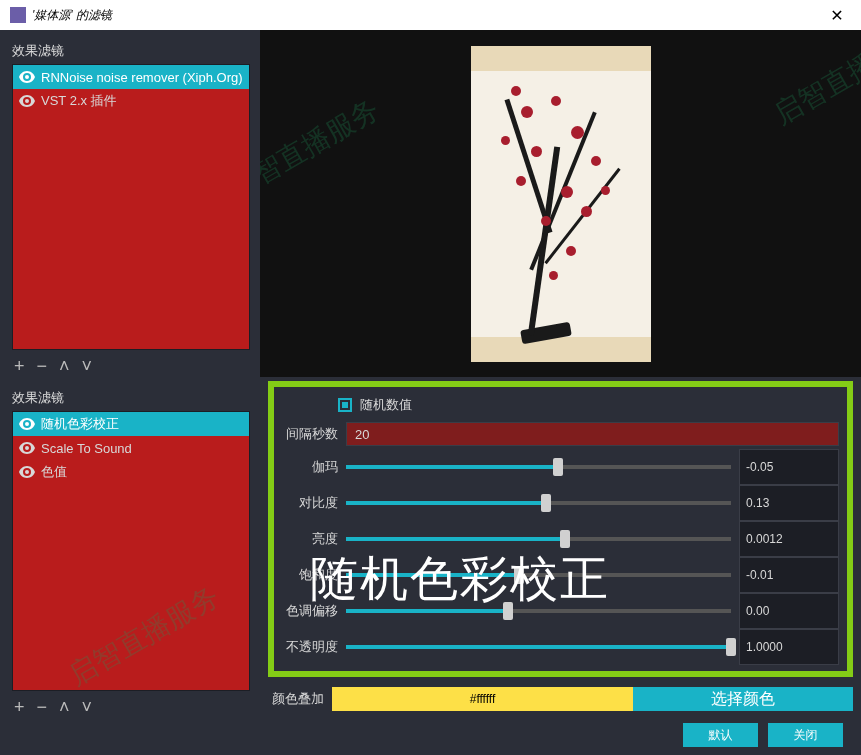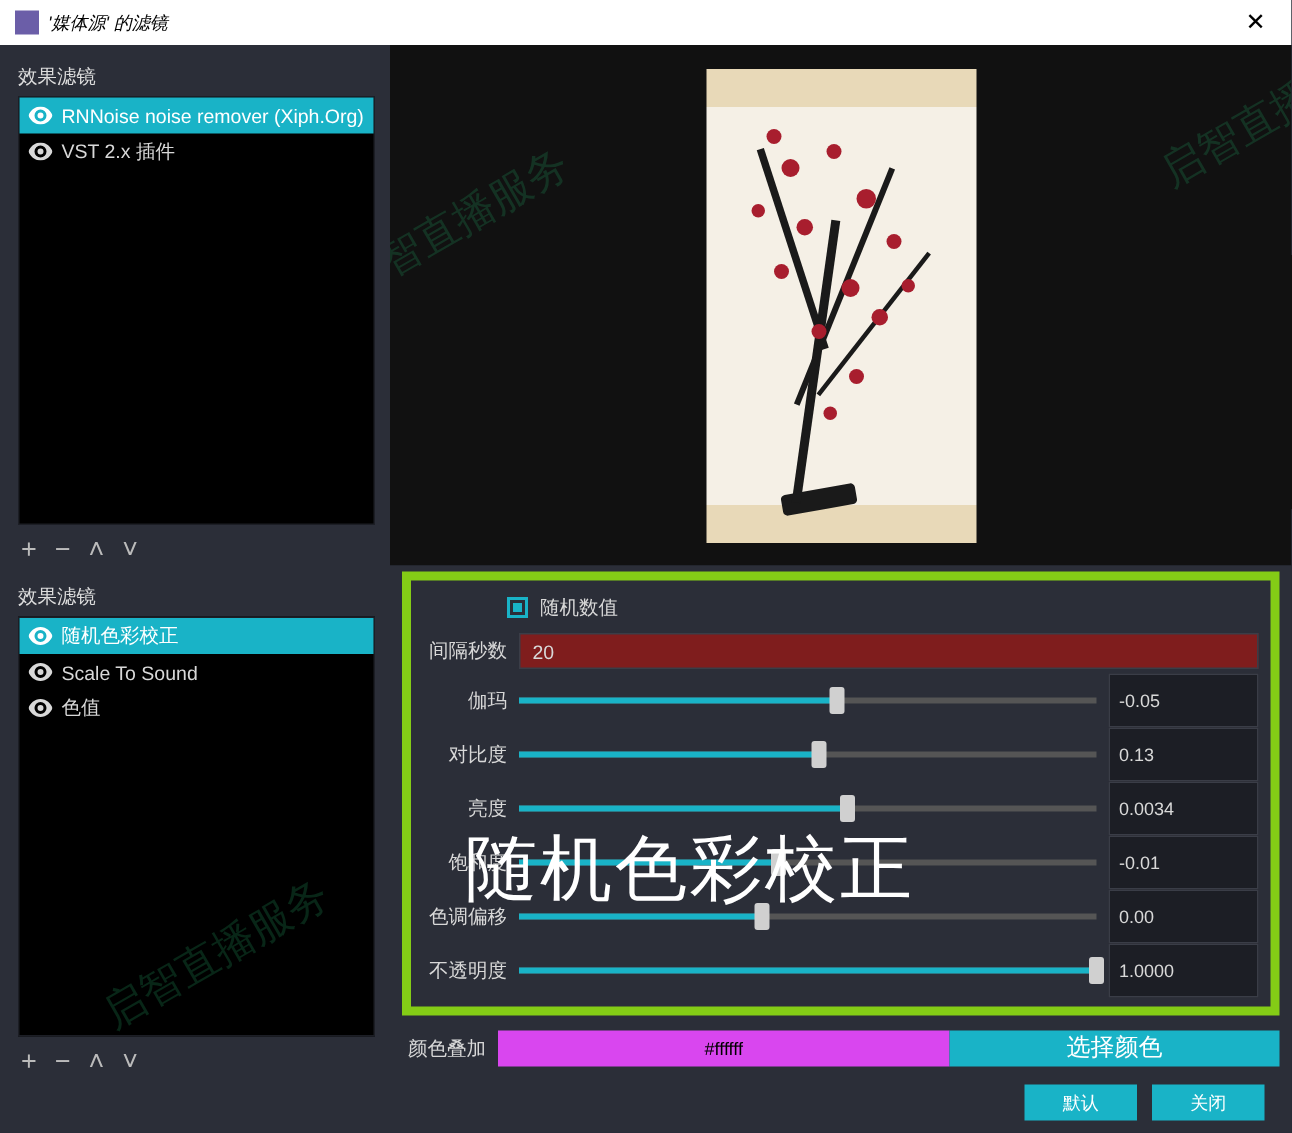--- a/index.html
+++ b/index.html
@@ -8,21 +8,21 @@
 .titlebar { height: 30px; background: #fff; color: #000; display: flex; align-items: center; padding: 0 4px; }
 .titlebar .app-icon { width: 16px; height: 16px; background: #6b5ea8; margin: 0 6px; }
 .titlebar .title { flex: 1; font-size: 12px; font-style: italic; }
 .titlebar .close { width: 40px; text-align: center; font-size: 16px; }
 
 .main { display: flex; height: 725px; background: #2b2e38; }
 .left { width: 260px; padding: 6px 10px 6px 12px; display: flex; flex-direction: column; }
 .right { flex: 1; display: flex; flex-direction: column; }
 
 .section-label { font-size: 13px; margin: 6px 0 4px 0; color: #ddd; }
-.filter-list { border: 1px solid #1c1e25; background: #000000; min-height: 100px; }
+.filter-list { border: 1px solid #1c1e25; background: #b91c1c; min-height: 100px; }
 .filter-list.top { height: 286px; }
 .filter-list.bottom { height: 280px; }
 .filter-item { display: flex; align-items: center; height: 24px; padding: 0 6px; gap: 6px; cursor: pointer; }
 .filter-item.selected { background: #19b3c7; color: #fff; }
 .eye-icon svg { display: block; }
 
 .toolbar { display: flex; gap: 12px; padding: 6px 2px; font-size: 18px; color: #bbb; }
 .toolbar span { cursor: pointer; }
 
 .preview { height: 360px; background: #111; display: flex; justify-content: center; align-items: center; position: relative; overflow: hidden; }
@@ -42,21 +42,21 @@
 .track { height: 4px; width: 100%; background: #555; position: relative; }
 .fill { position: absolute; height: 4px; background: #19b3c7; left: 0; }
 .thumb { position: absolute; width: 10px; height: 18px; background: #d0d0d0; border-radius: 2px; top: -7px; transform: translateX(-5px); }
 .prop-value { width: 100px; height: 36px; background: #1c1e25; border: 1px solid #3a3d47; padding: 0 6px; display: flex; align-items: center; font-size: 12px; }
 
 .text-input-row { display: flex; align-items: center; height: 30px; gap: 8px; }
 .text-input { flex: 1; height: 24px; background: #7f1d1d; border: 1px solid #3a3d47; padding: 0 8px; display: flex; align-items: center; }
 
 .color-row { display: flex; align-items: center; height: 32px; gap: 0; margin-top: 6px; }
 .color-label { width: 64px; text-align: right; padding-right: 8px; }
-.color-swatch { flex: 1; height: 24px; background: #d946ef; color: #000; text-align: center; line-height: 24px; font-size: 12px; }
+.color-swatch { flex: 1; height: 24px; background: #fde047; color: #000; text-align: center; line-height: 24px; font-size: 12px; }
 .color-btn { width: 220px; height: 24px; background: #19b3c7; color: #fff; text-align: center; line-height: 24px; font-size: 16px; cursor: pointer; }
 
 .bottom-buttons { display: flex; justify-content: flex-end; gap: 10px; padding: 8px 10px 0 0; }
 .btn { width: 75px; height: 24px; background: #19b3c7; color: #fff; text-align: center; line-height: 24px; font-size: 12px; cursor: pointer; }
 
 .overlay-text { position: absolute; left: 50px; top: 170px; font-size: 48px; color: #fff; font-weight: 400; pointer-events: none; letter-spacing: 2px; }
 
 .watermark { position: absolute; color: rgba(30,150,90,0.25); font-size: 28px; transform: rotate(-30deg); pointer-events: none; }
 </style>
 </head>
@@ -191,21 +191,21 @@
               <div class="prop-value">0.13</div>
             </div>
             <div class="prop-row">
               <div class="prop-label">亮度</div>
               <div class="prop-slider">
                 <div class="track">
                   <div class="fill" style="width:57%"></div>
                   <div class="thumb" style="left:57%"></div>
                 </div>
               </div>
-              <div class="prop-value">0.0034</div>
+              <div class="prop-value">0.0012</div>
             </div>
             <div class="prop-row">
               <div class="prop-label">饱和度</div>
               <div class="prop-slider">
                 <div class="track">
                   <div class="fill" style="width:45%"></div>
                   <div class="thumb" style="left:45%"></div>
                 </div>
               </div>
               <div class="prop-value">-0.01</div>

